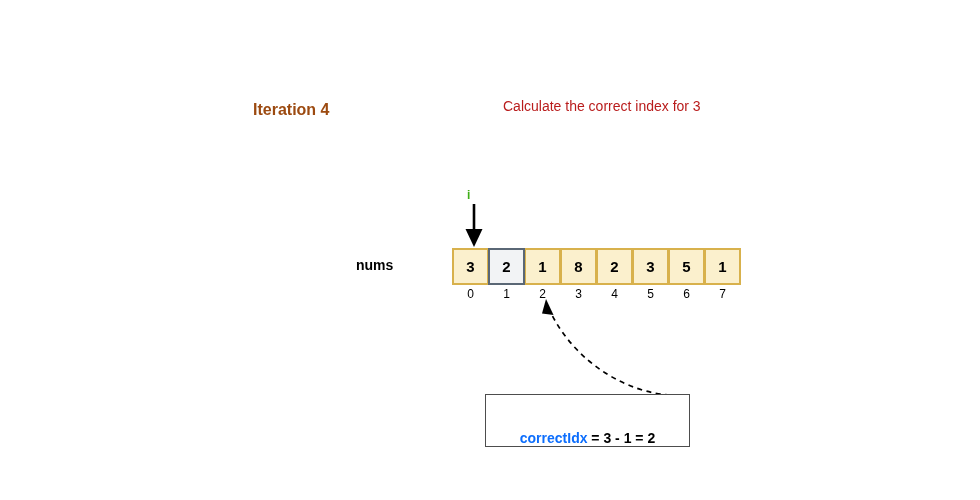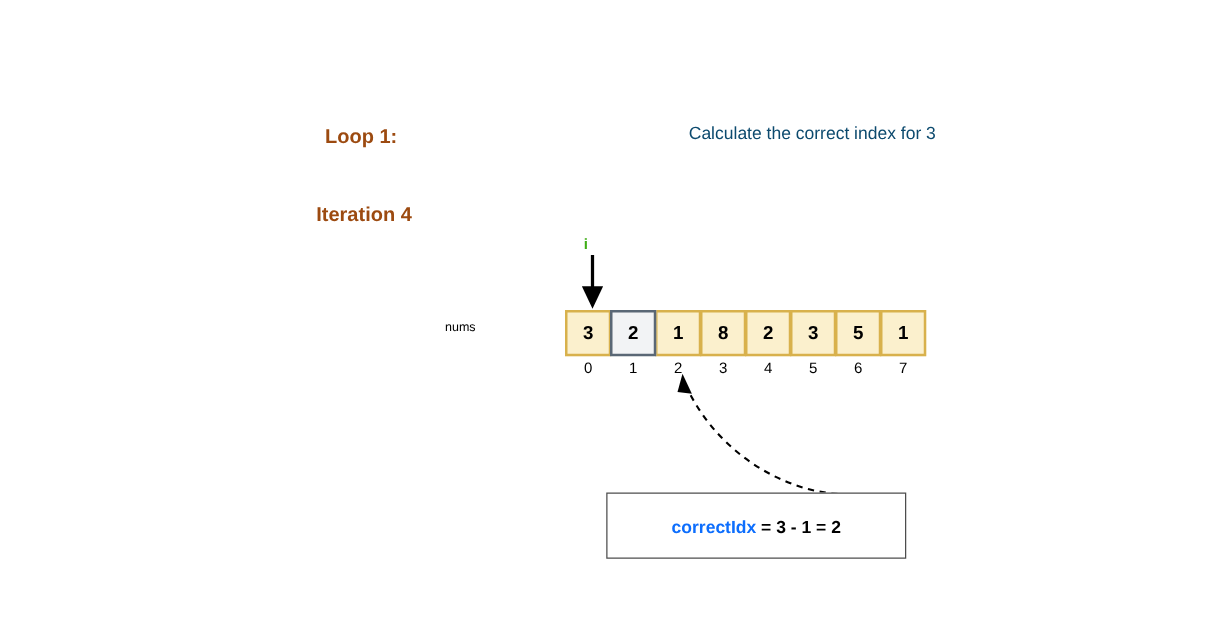--- a/index.html
+++ b/index.html
@@ -31,23 +31,22 @@
   #loop-title .line1 { display: block; padding-left: 7px; }
   #loop-title .line2 { display: block; }
 
   
   #caption {
     position: absolute;
     left: 503px;
     top: 98px;
     font-size: 14px;
     font-weight: normal;
-    color: #0c4a6e;
+    color: #b91c1c;
     white-space: nowrap;
-    margin-left: 48px;
   }
 
   
   #pointer-group {
     position: absolute;
     left: 452px;
     top: 188px;
     width: 44px;
     height: 62px;
   }
@@ -64,22 +63,22 @@
     position: absolute;
     left: 7px;
     top: 16px;
   }
 
   
   #nums-label {
     position: absolute;
     left: 356px;
     top: 257px;
-    font-size: 10px;
-    font-weight: normal;
+    font-size: 14px;
+    font-weight: bold;
     color: #000000;
   }
 
   
   #array-wrap {
     position: absolute;
     left: 452px;
     top: 248px;
   }
   #array-cells {
@@ -126,42 +125,41 @@
     left: 520px;
     top: 295px;
     pointer-events: none;
   }
 
   
   #formula-box {
     position: absolute;
     left: 485px;
     top: 394px;
-    width: 240px;
+    width: 205px;
     height: 53px;
     box-sizing: border-box;
     background: #ffffff;
     border: 1px solid #4d4d4d;
     display: flex;
-    align-items: center;
+    align-items: flex-end;
     justify-content: center;
   }
   #formula-text {
     font-size: 14px;
     font-weight: bold;
     white-space: pre;
   }
   #formula-var { color: #0d6efd; }
   #formula-rest { color: #000000; }
 </style>
 </head>
 <body>
 
 <div id="loop-title">
-  <span class="line1">Loop 1:</span>
   <span class="line2">Iteration 4</span>
 </div>
 
 <div id="caption">Calculate the correct index for 3</div>
 
 <div id="pointer-group">
   <div id="pointer-label">i</div>
   <svg id="pointer-arrow" width="30" height="44" viewBox="0 0 30 44">
     <line x1="15" y1="0" x2="15" y2="28" stroke="#000000" stroke-width="2.6"></line>
     <polygon points="15,43 6.5,25 23.5,25" fill="#000000"></polygon>

